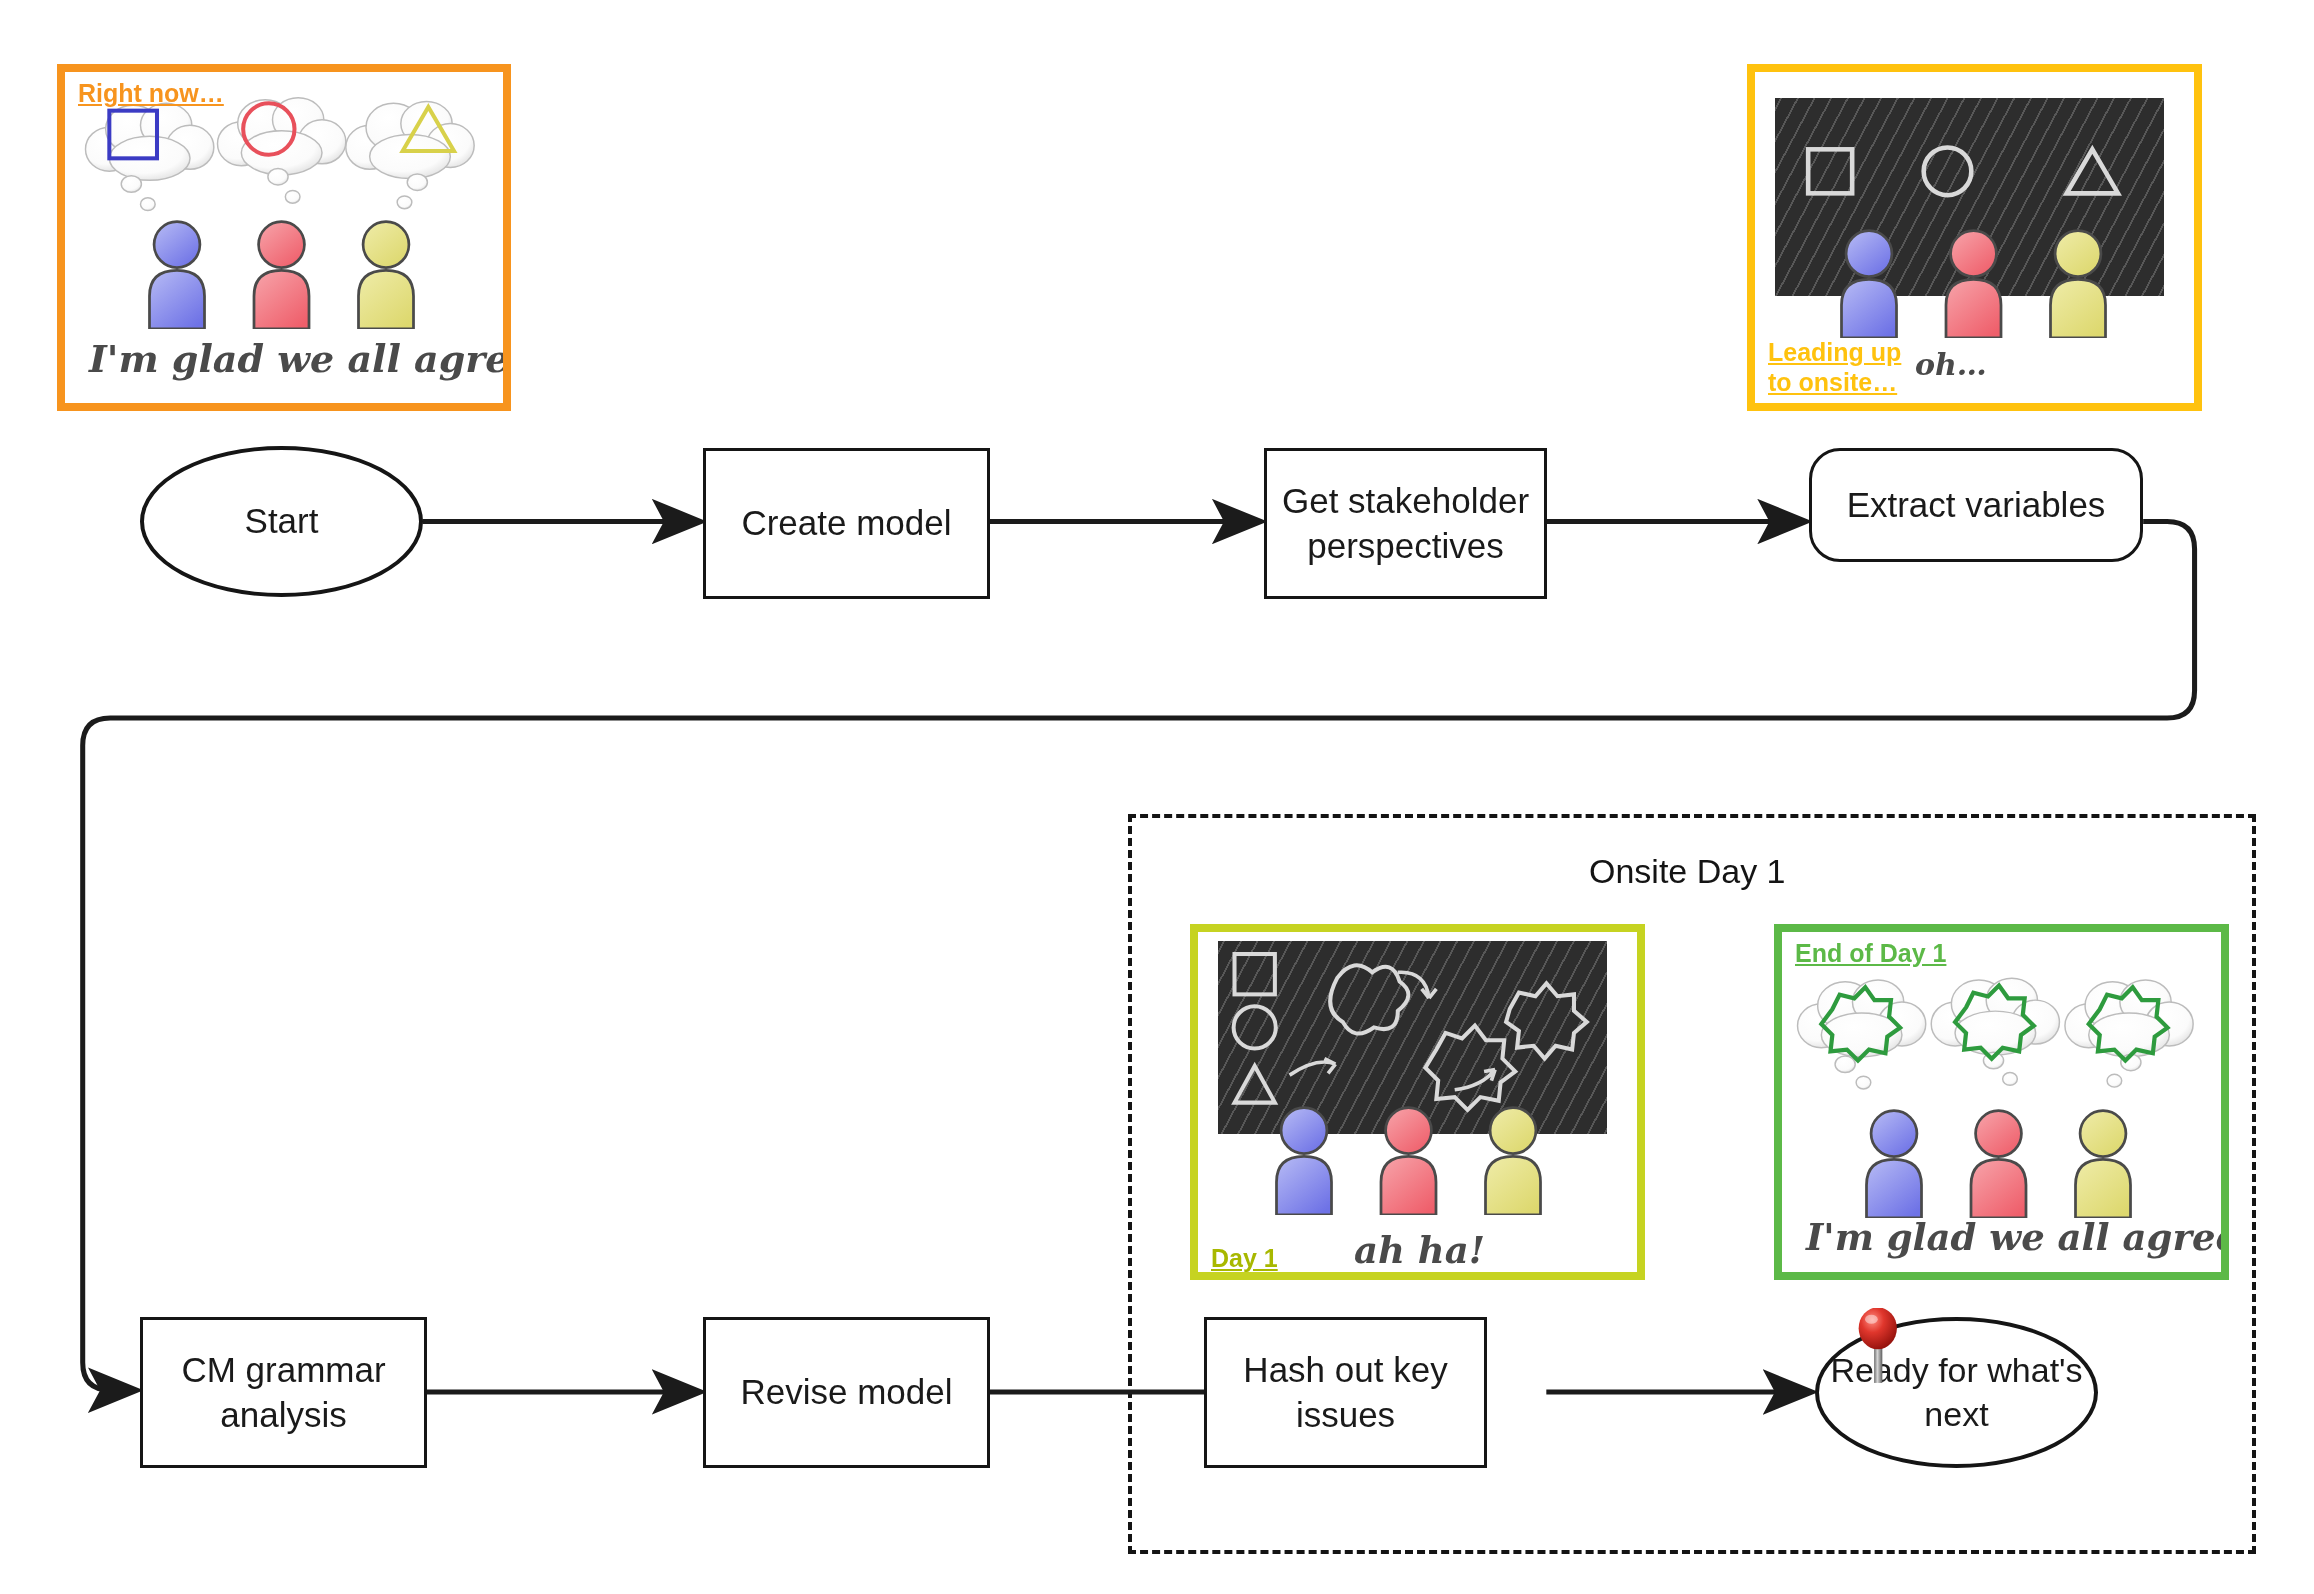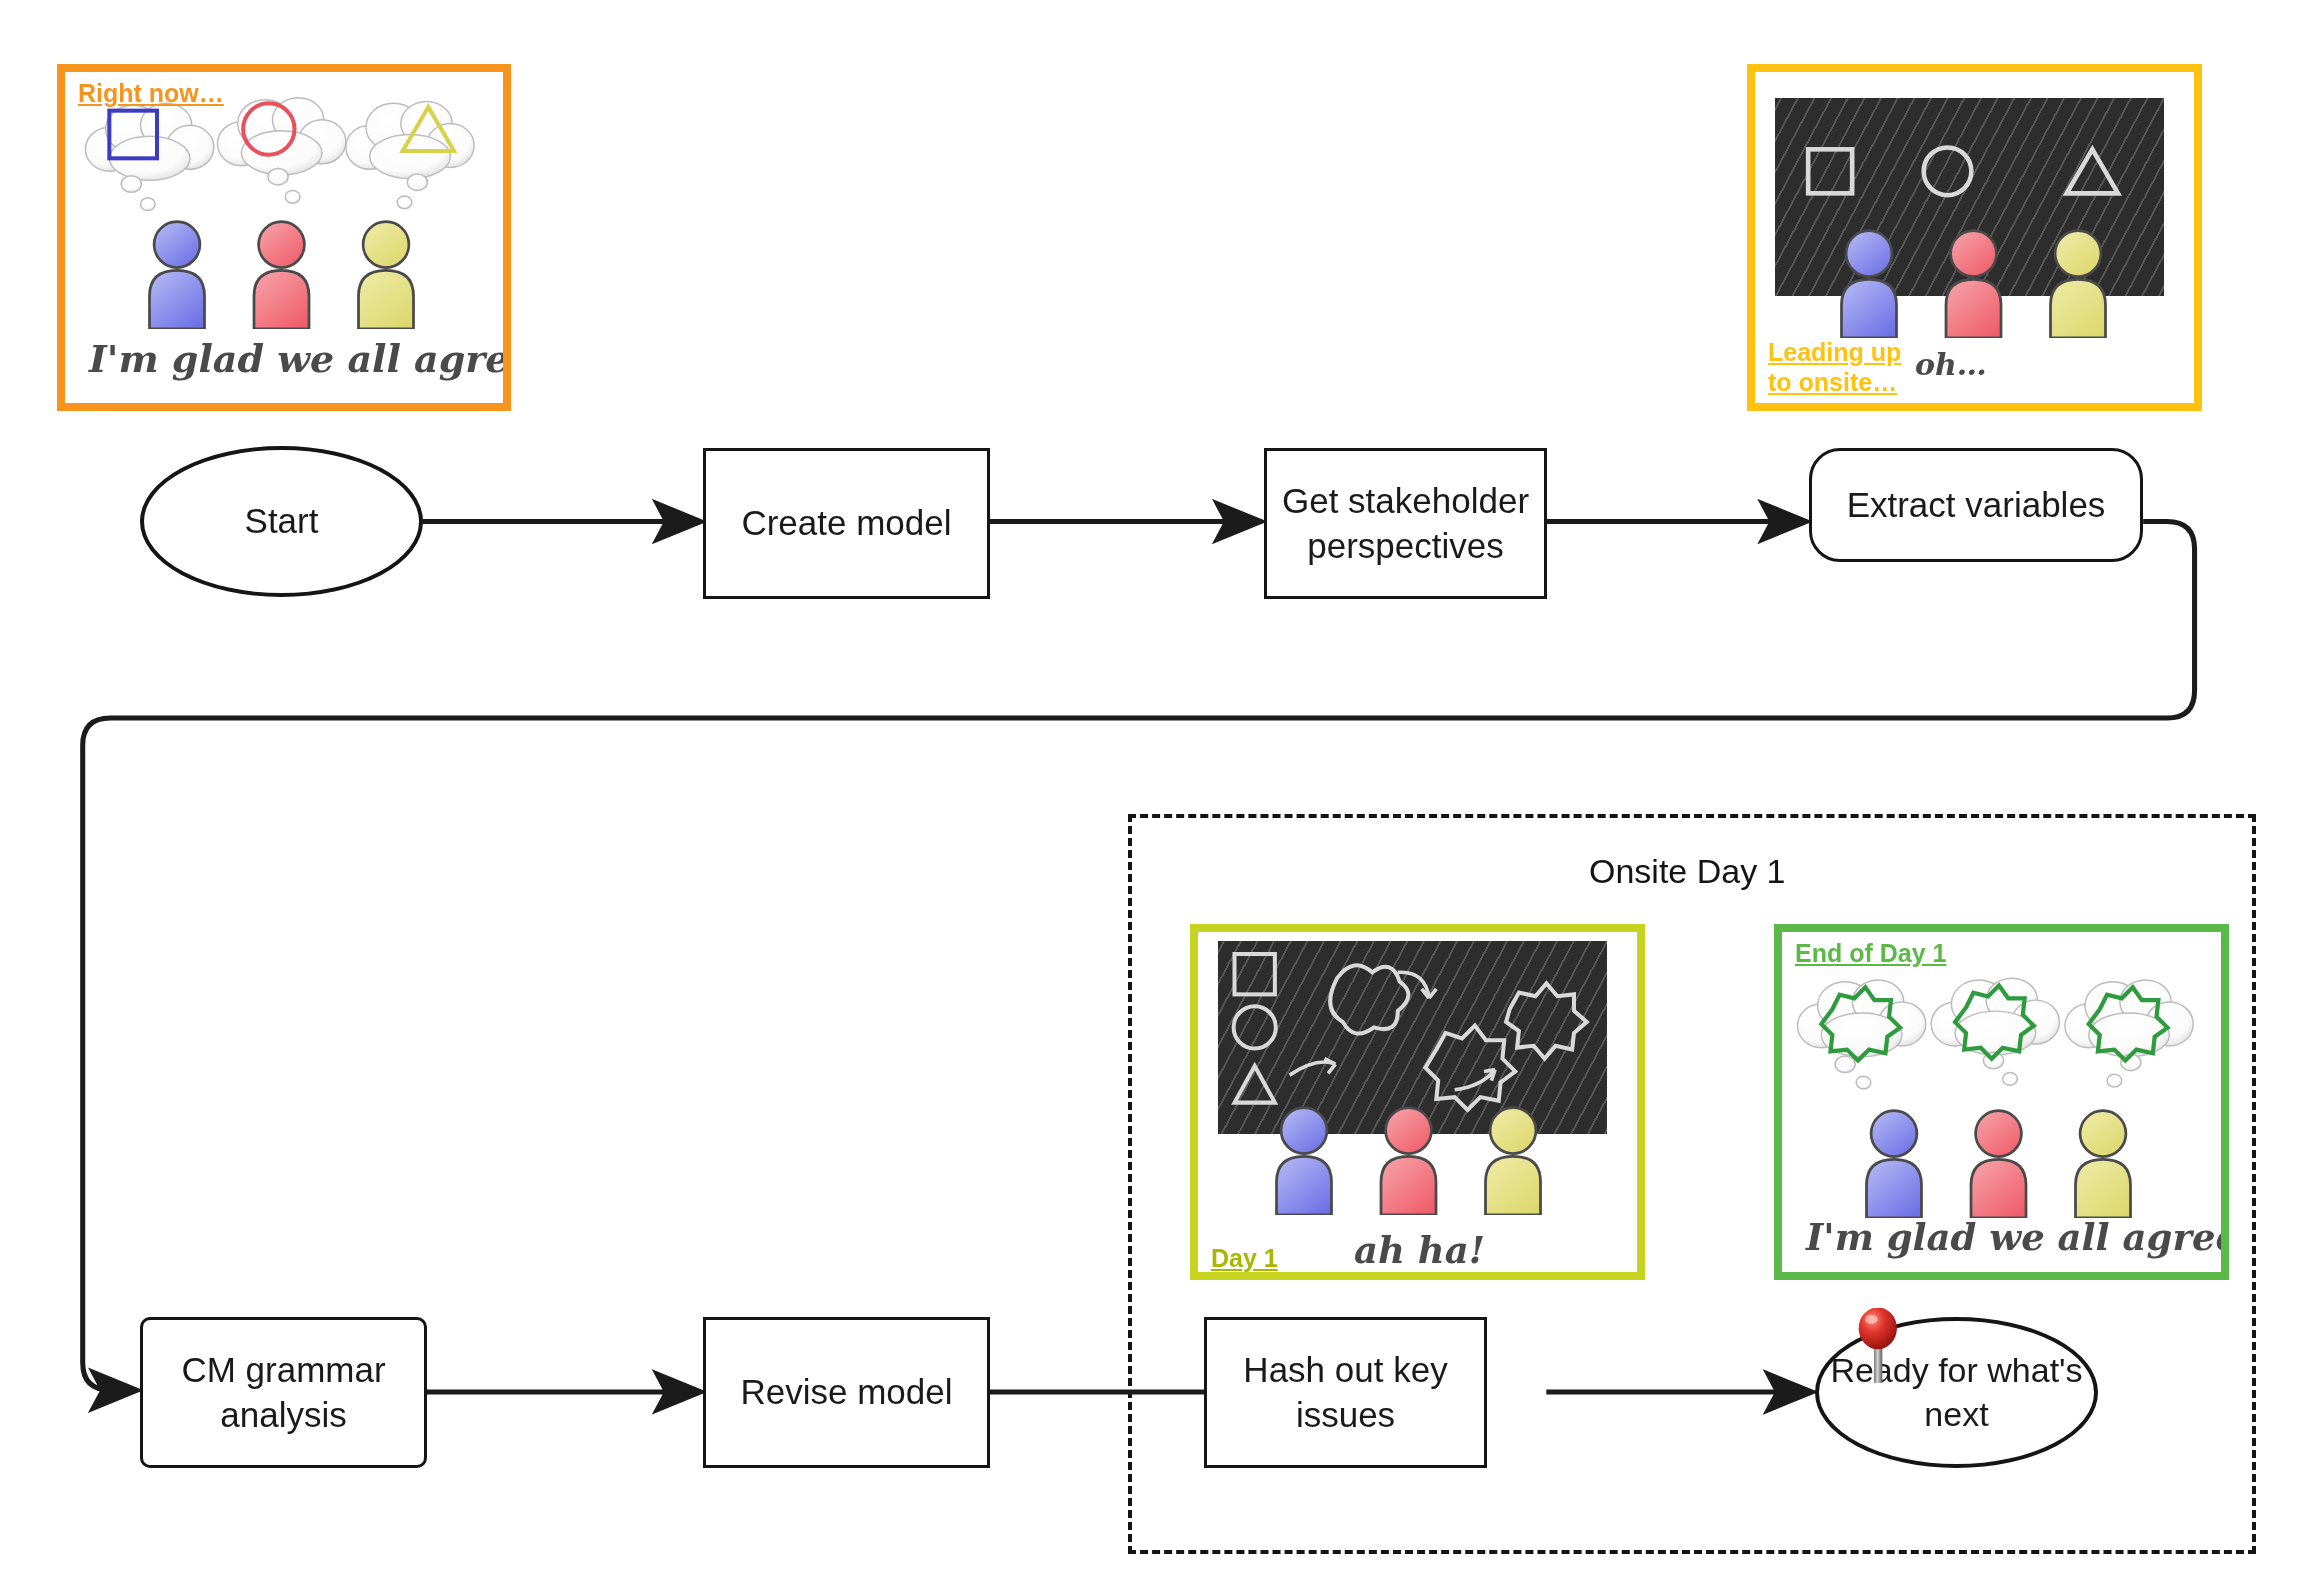--- a/index.html
+++ b/index.html
@@ -161,21 +161,21 @@
   </div>
 
   <div class="node rect" style="left:1264px; top:448px; width:283px; height:151px;">
     <span class="node-label">Get stakeholder perspectives</span>
   </div>
 
   <div class="node rect" style="left:1809px; top:448px; width:334px; height:114px;border-radius:31px;">
     <span class="node-label">Extract variables</span>
   </div>
 
-  <div class="node rect" style="left:140px; top:1317px; width:287px; height:151px;border-radius:10px;">
+  <div class="node rect" style="left:140px; top:1317px; width:287px; height:151px;">
     <span class="node-label">CM grammar analysis</span>
   </div>
 
   <div class="node rect" style="left:703px; top:1317px; width:287px; height:151px;">
     <span class="node-label">Revise model</span>
   </div>
 
   <div class="node rect" style="left:1204px; top:1317px; width:283px; height:151px;">
     <span class="node-label">Hash out key issues</span>
   </div>

